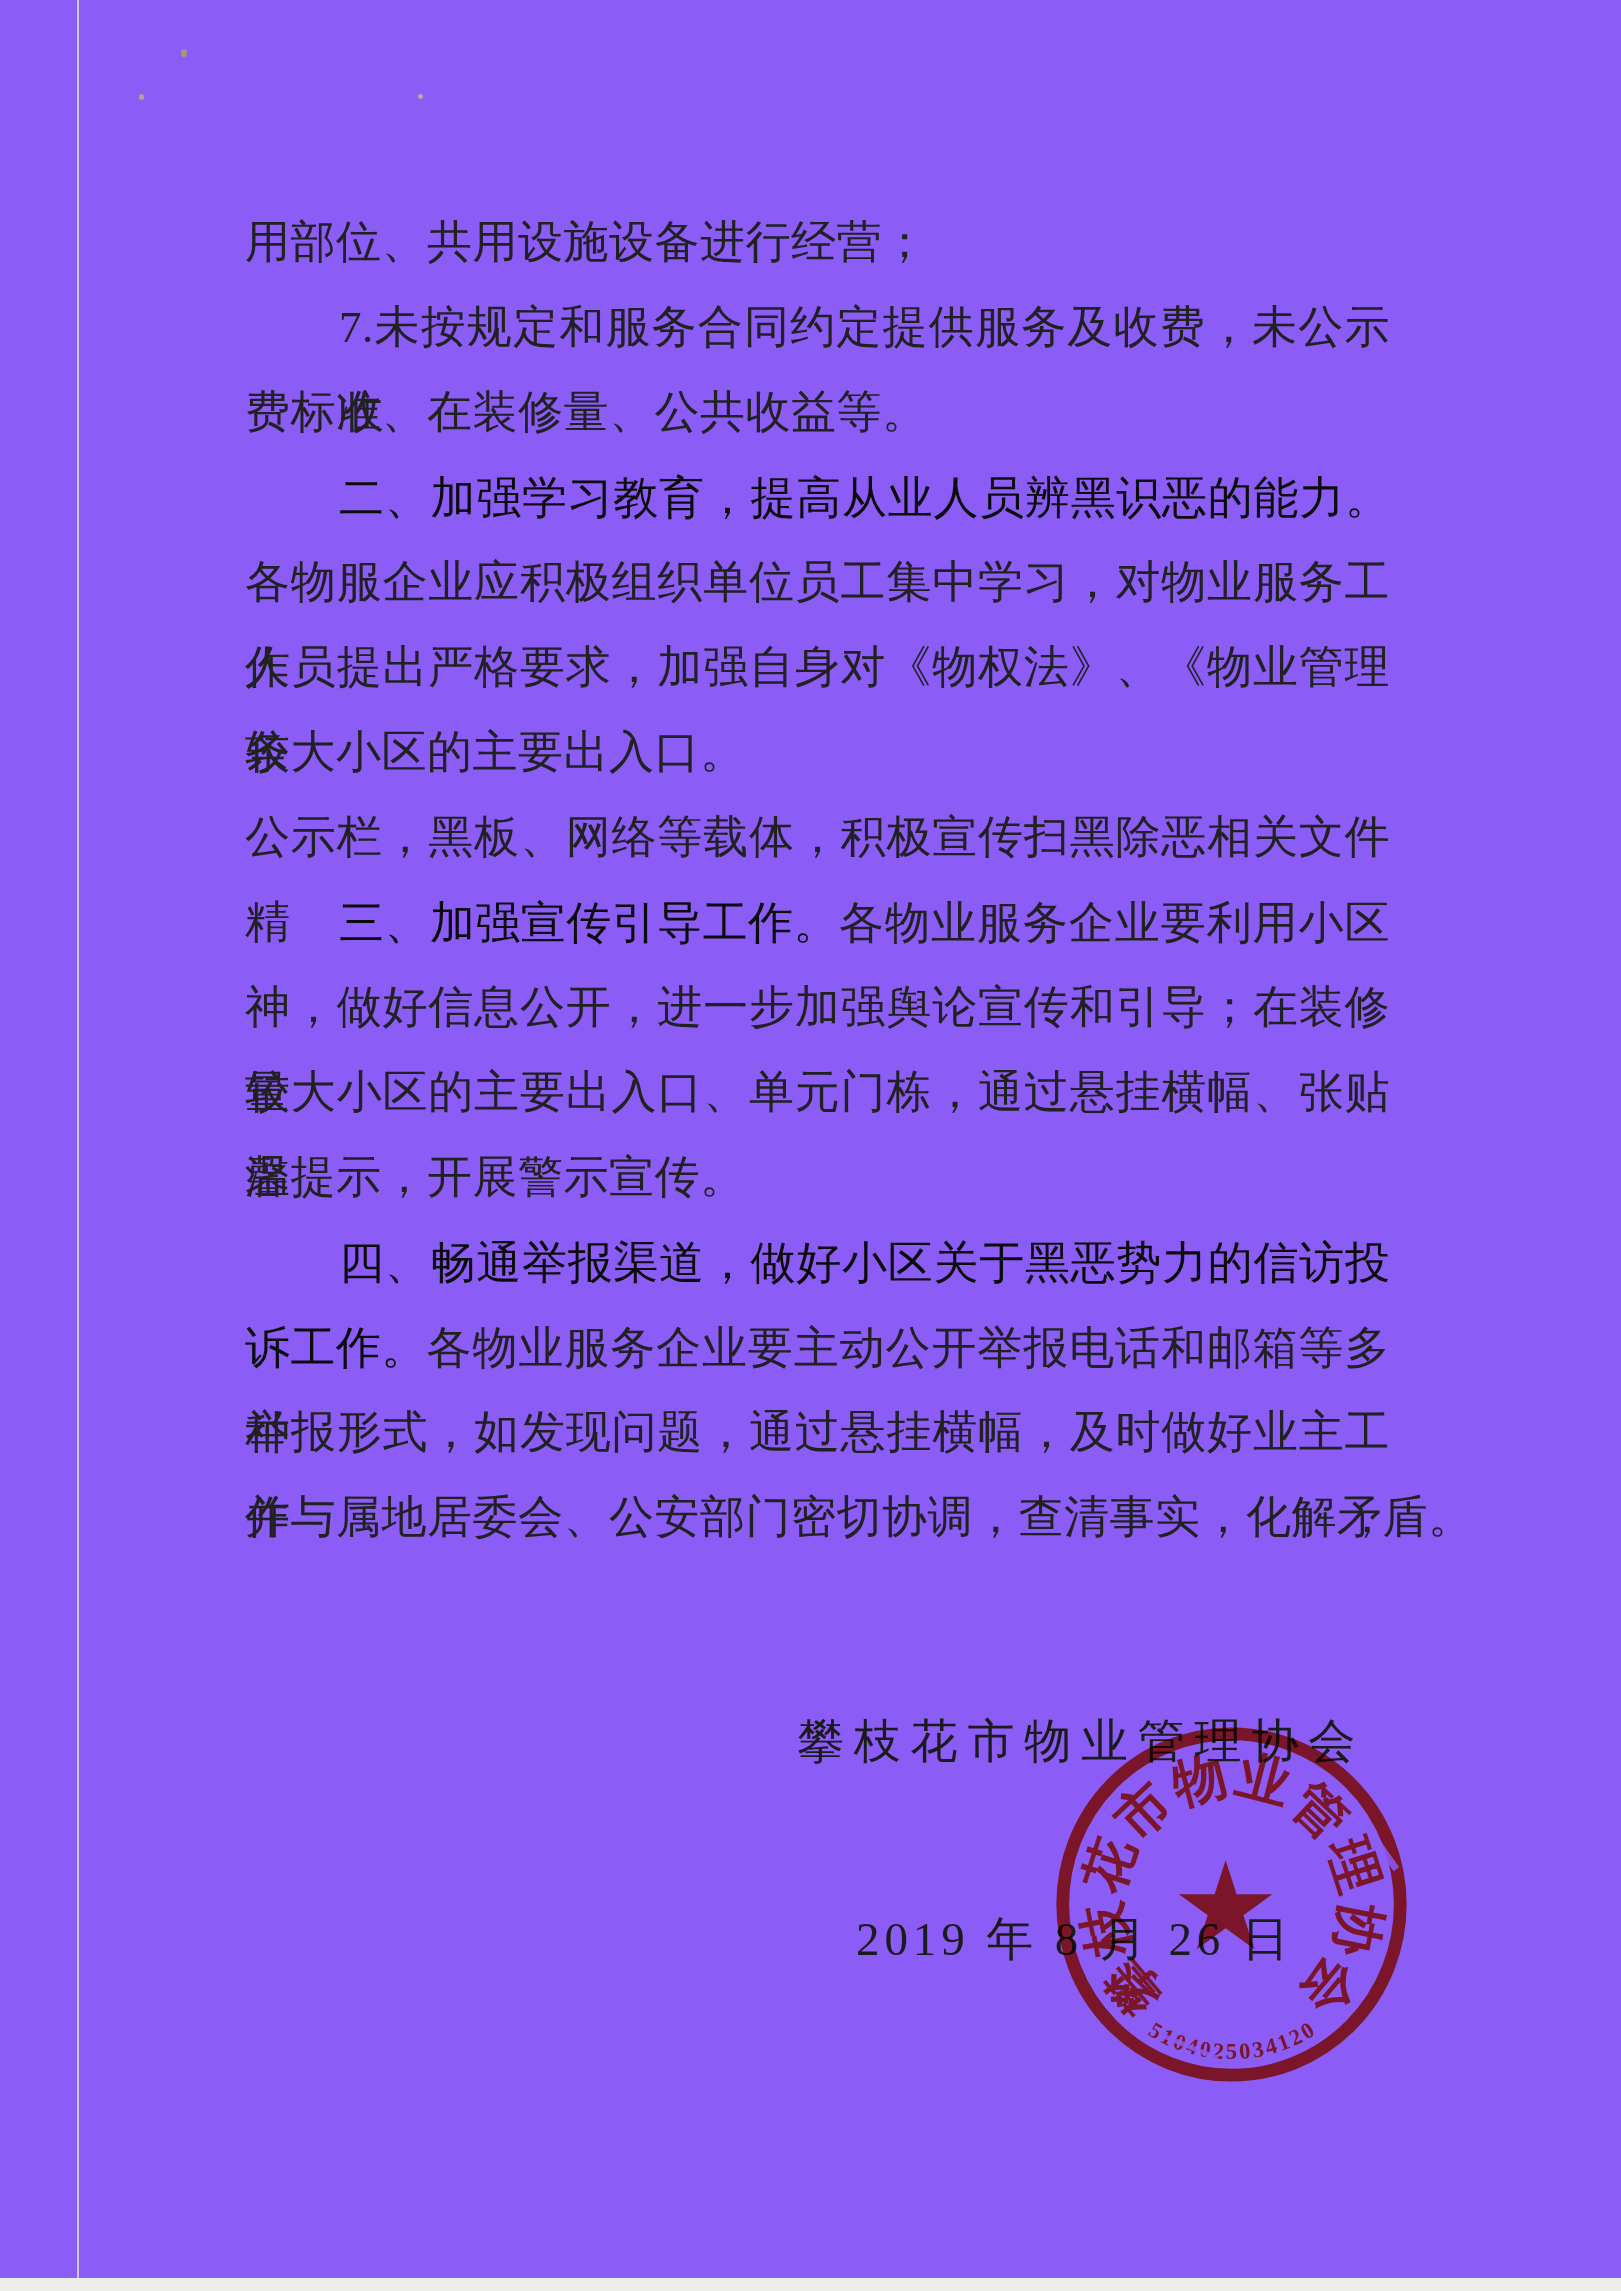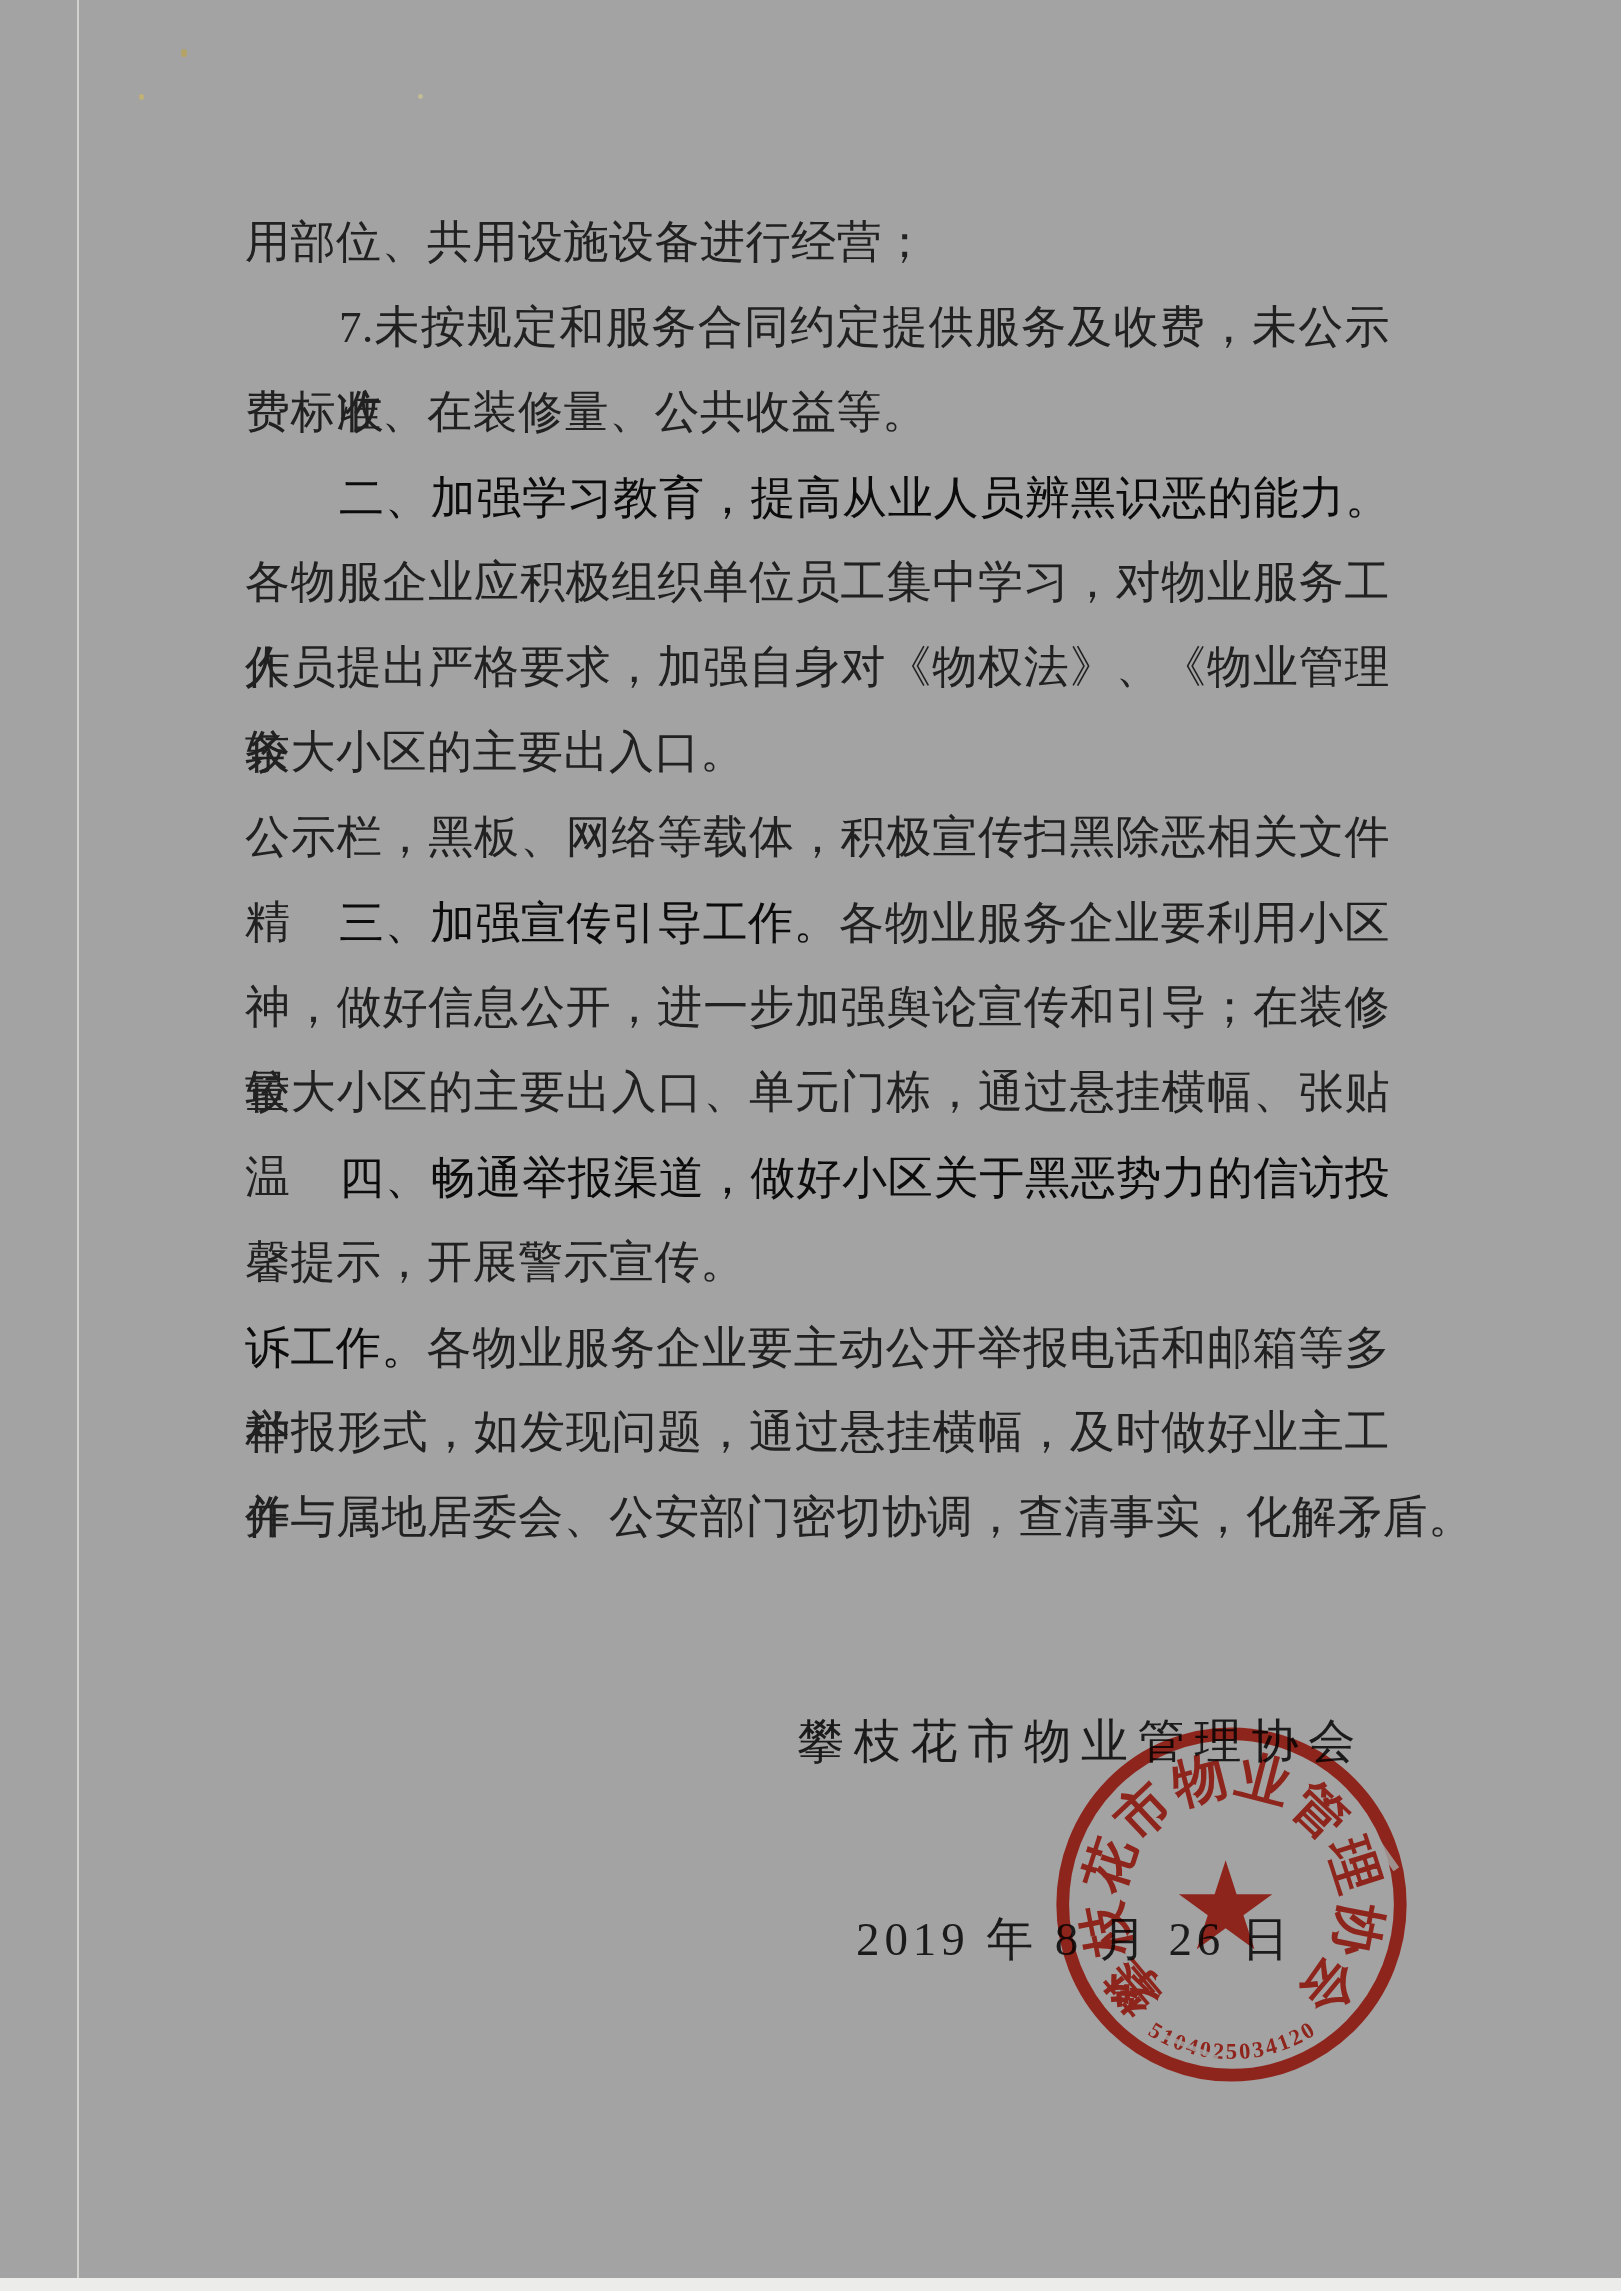--- a/index.html
+++ b/index.html
@@ -1,18 +1,18 @@
 <!DOCTYPE html>
 <html><head>
 <meta charset="utf-8">
 <style>
   html,body{margin:0;padding:0;}
   body{background:#e9e9e9;font-family:"Liberation Serif","DejaVu Serif",serif;}
   .page{
-    position:relative;width:1621px;height:2292px;background:#a3a3a3;overflow:hidden;
+    position:relative;width:1621px;height:2292px;background:#8b5cf6;overflow:hidden;
   }
   
   .scan-vline{position:absolute;left:77px;top:0;width:2px;height:2292px;background:#d9d9d6;opacity:.85;}
   .bottom-band{position:absolute;left:0;top:2278px;width:1621px;height:13.7px;background:#ececea;}
   .speck{position:absolute;border-radius:50%;}
   .speck.s1{left:181px;top:49px;width:5.9px;height:7.8px;background:#b9a355;opacity:.8;}
   .speck.s2{left:139px;top:94px;width:4.9px;height:5.9px;background:#c7b46a;opacity:.8;}
   .speck.s3{left:418px;top:94px;width:4.9px;height:4.9px;background:#cfc98f;opacity:.7;}
   
   .body-text{
@@ -60,22 +60,22 @@
       <div class="line full indent"><span>7.未按规定和服务合同约定提供服务及收费，未公示收</span></div>
       <div class="line"><span>费标准、在装修量、公共收益等。</span></div>
       <div class="line full indent"><span class="hd">二、加强学习教育，提高从业人员辨黑识恶的能力。</span></div>
       <div class="line full"><span>各物服企业应积极组织单位员工集中学习，对物业服务工作</span></div>
       <div class="line full"><span>人员提出严格要求，加强自身对《物权法》、《物业管理条</span></div>
       <div class="line"><span>较大小区的主要出入口。</span></div>
       <div class="line full"><span>公示栏，黑板、网络等载体，积极宣传扫黑除恶相关文件精</span></div>
       <div class="line full indent"><span class="hd">三、加强宣传引导工作。</span><span>各物业服务企业要利用小区</span></div>
       <div class="line full"><span>神，做好信息公开，进一步加强舆论宣传和引导；在装修量</span></div>
       <div class="line full"><span>较大小区的主要出入口、单元门栋，通过悬挂横幅、张贴温</span></div>
+      <div class="line"><span>馨提示，开展警示宣传。</span></div>
       <div class="line full indent"><span class="hd">四、畅通举报渠道，做好小区关于黑恶势力的信访投</span></div>
-      <div class="line"><span>馨提示，开展警示宣传。</span></div>
       <div class="line full"><span class="hd">诉工作。</span><span>各物业服务企业要主动公开举报电话和邮箱等多种</span></div>
       <div class="line full"><span>举报形式，如发现问题，通过悬挂横幅，及时做好业主工作，</span></div>
       <div class="line"><span>并与属地居委会、公安部门密切协调，查清事实，化解矛盾。</span></div>
     </div>
 
   <div class="signature">攀枝花市物业管理协会</div>
   <div class="date">2019 年 8 月 26 日</div>
 
   <svg class="seal" id="sealSvg" viewBox="0 0 372 372">
     <ellipse cx="186" cy="186" rx="172" ry="174" fill="none" stroke="#dd2a1b" stroke-width="13"></ellipse>

